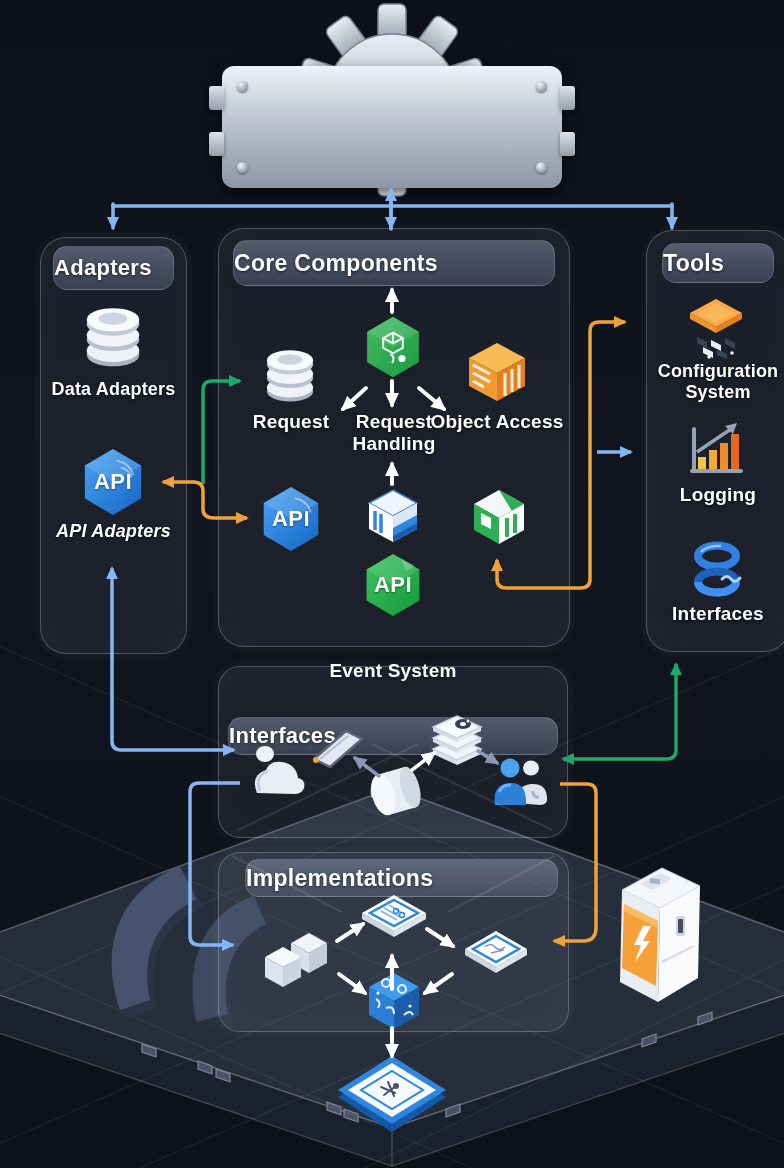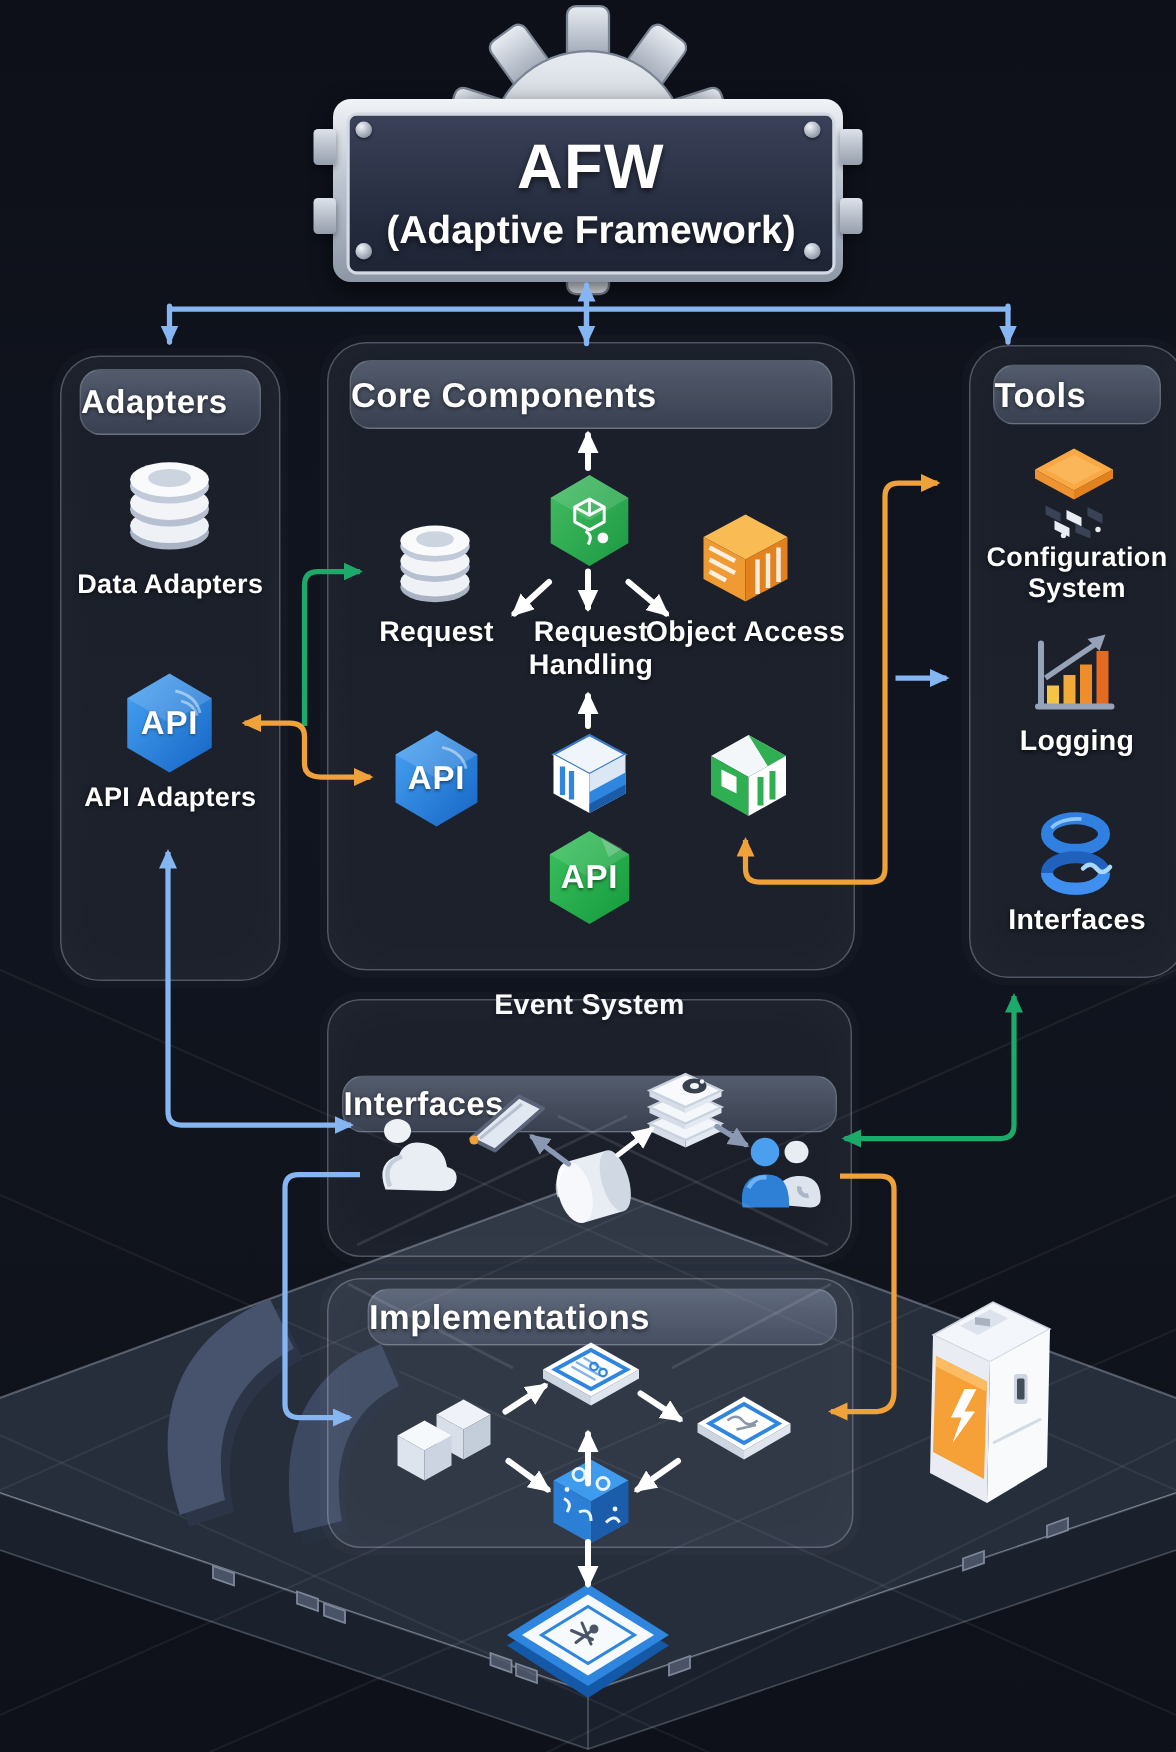--- a/index.html
+++ b/index.html
@@ -149,24 +149,20 @@
       </g>
       <circle r="32" fill="#222838"></circle>
     </g>
   </svg>
 
   <div id="title-frame">
     <span class="tab" style="left:-13px;top:20px;"></span>
     <span class="tab" style="left:-13px;top:66px;"></span>
     <span class="tab" style="right:-13px;top:20px;"></span>
     <span class="tab" style="right:-13px;top:66px;"></span>
-    <div id="title-inner">
-      <div id="title-main">AFW</div>
-      <div id="title-sub">(Adaptive Framework)</div>
-    </div>
     <span class="bolt" style="left:15px;top:15px;"></span>
     <span class="bolt" style="right:15px;top:15px;"></span>
     <span class="bolt" style="left:15px;bottom:15px;"></span>
     <span class="bolt" style="right:15px;bottom:15px;"></span>
   </div>
 
   <div class="panel" style="left:40px;top:237px;width:145px;height:415px;">
     <div class="pill" style="left:12px;top:8px;width:119px;height:42px;font-size:22px;">
       <span>Adapters</span>
     </div>
@@ -189,21 +185,21 @@
           <stop offset="0" stop-color="#49a4f4"></stop>
               <stop offset="1" stop-color="#1565c4"></stop>
             </linearGradient>
           </defs>
         <polygon points="0,-34 29,-17 29,17 0,34 -29,17 -29,-17" fill="url(#hb1)"></polygon>
         <polygon points="0,-34 29,-17 0,0 -29,-17" fill="rgba(255,255,255,0.15)"></polygon>
         <path d="M4,-22 q14,3 17,15 M8,-15 q9,2 11,10" stroke="rgba(255,255,255,0.45)" stroke-width="2" fill="none"></path>
       </svg>
       <span class="badge">API</span>
     </span>
-    <div class="lbl" style="left:0;top:283px;width:145px;font-size:18px;">API Adapters</div>
+    <div class="lbl" style="left:0;top:283px;width:145px;font-size:18px;font-style:italic;">API Adapters</div>
   </div>
 
   <div class="panel" style="left:218px;top:228px;width:350px;height:417px;">
     <div class="pill" style="left:14px;top:11px;right:14px;height:44px;font-size:23px;">
       <span>Core Components</span>
     </div>
 
     <span class="icon" style="left:143px;top:85px;">
       <svg width="62" height="66" viewBox="-34 -37 68 74">
         <defs>

